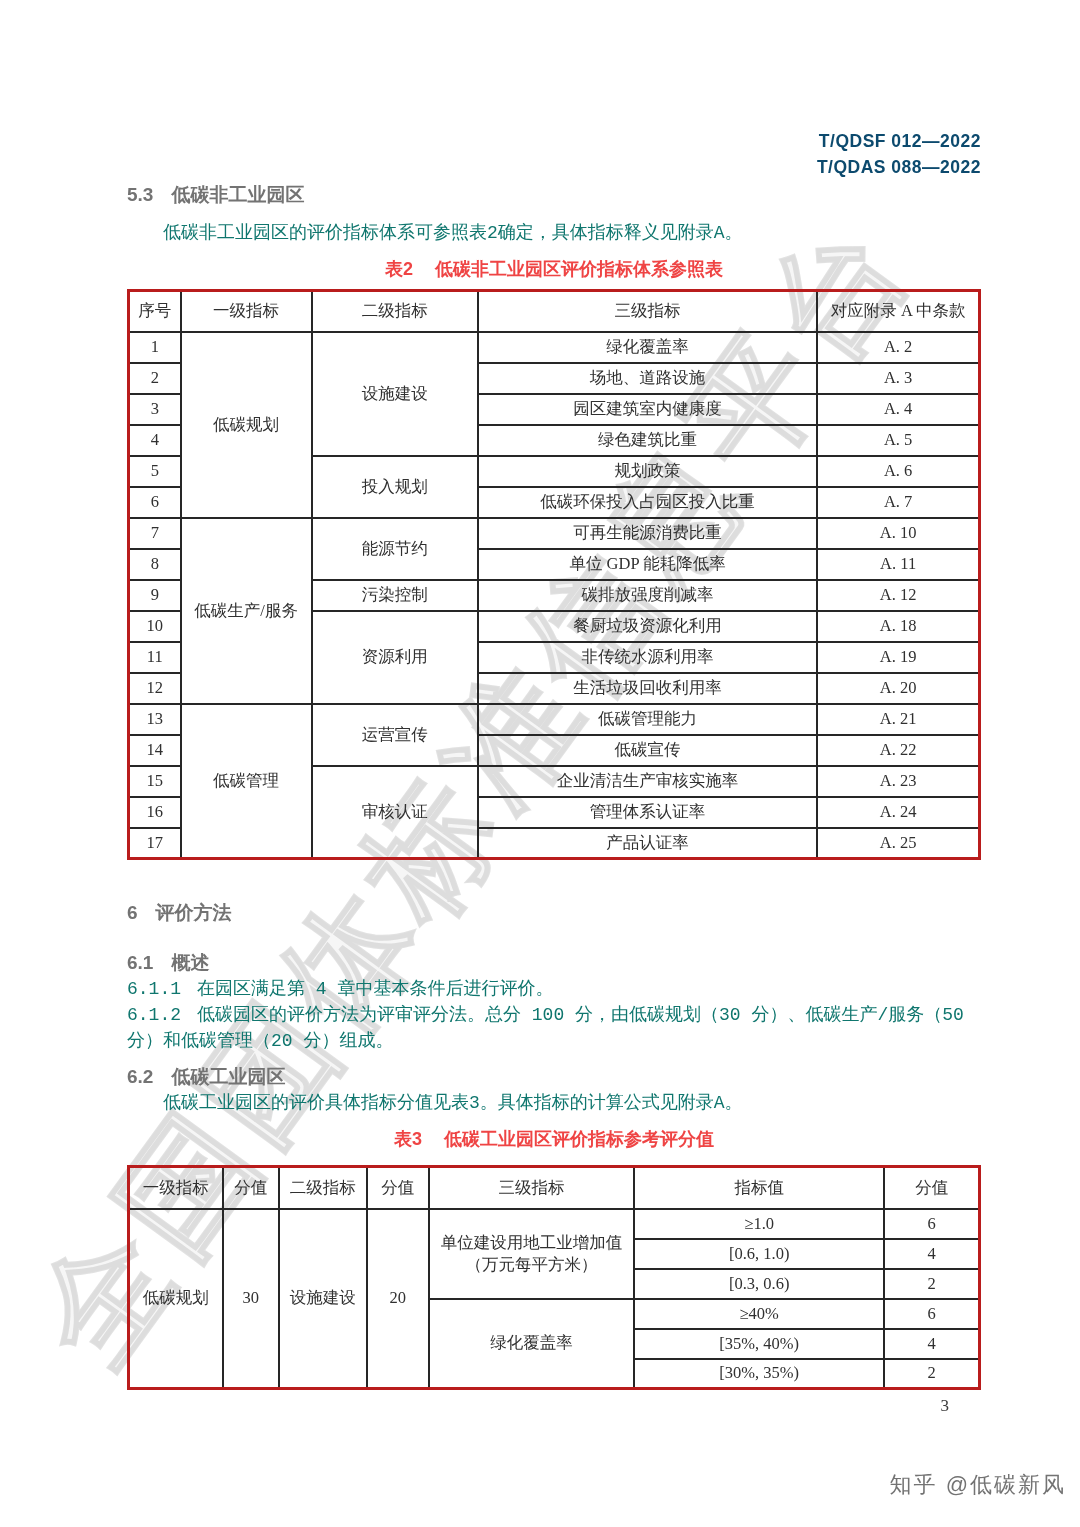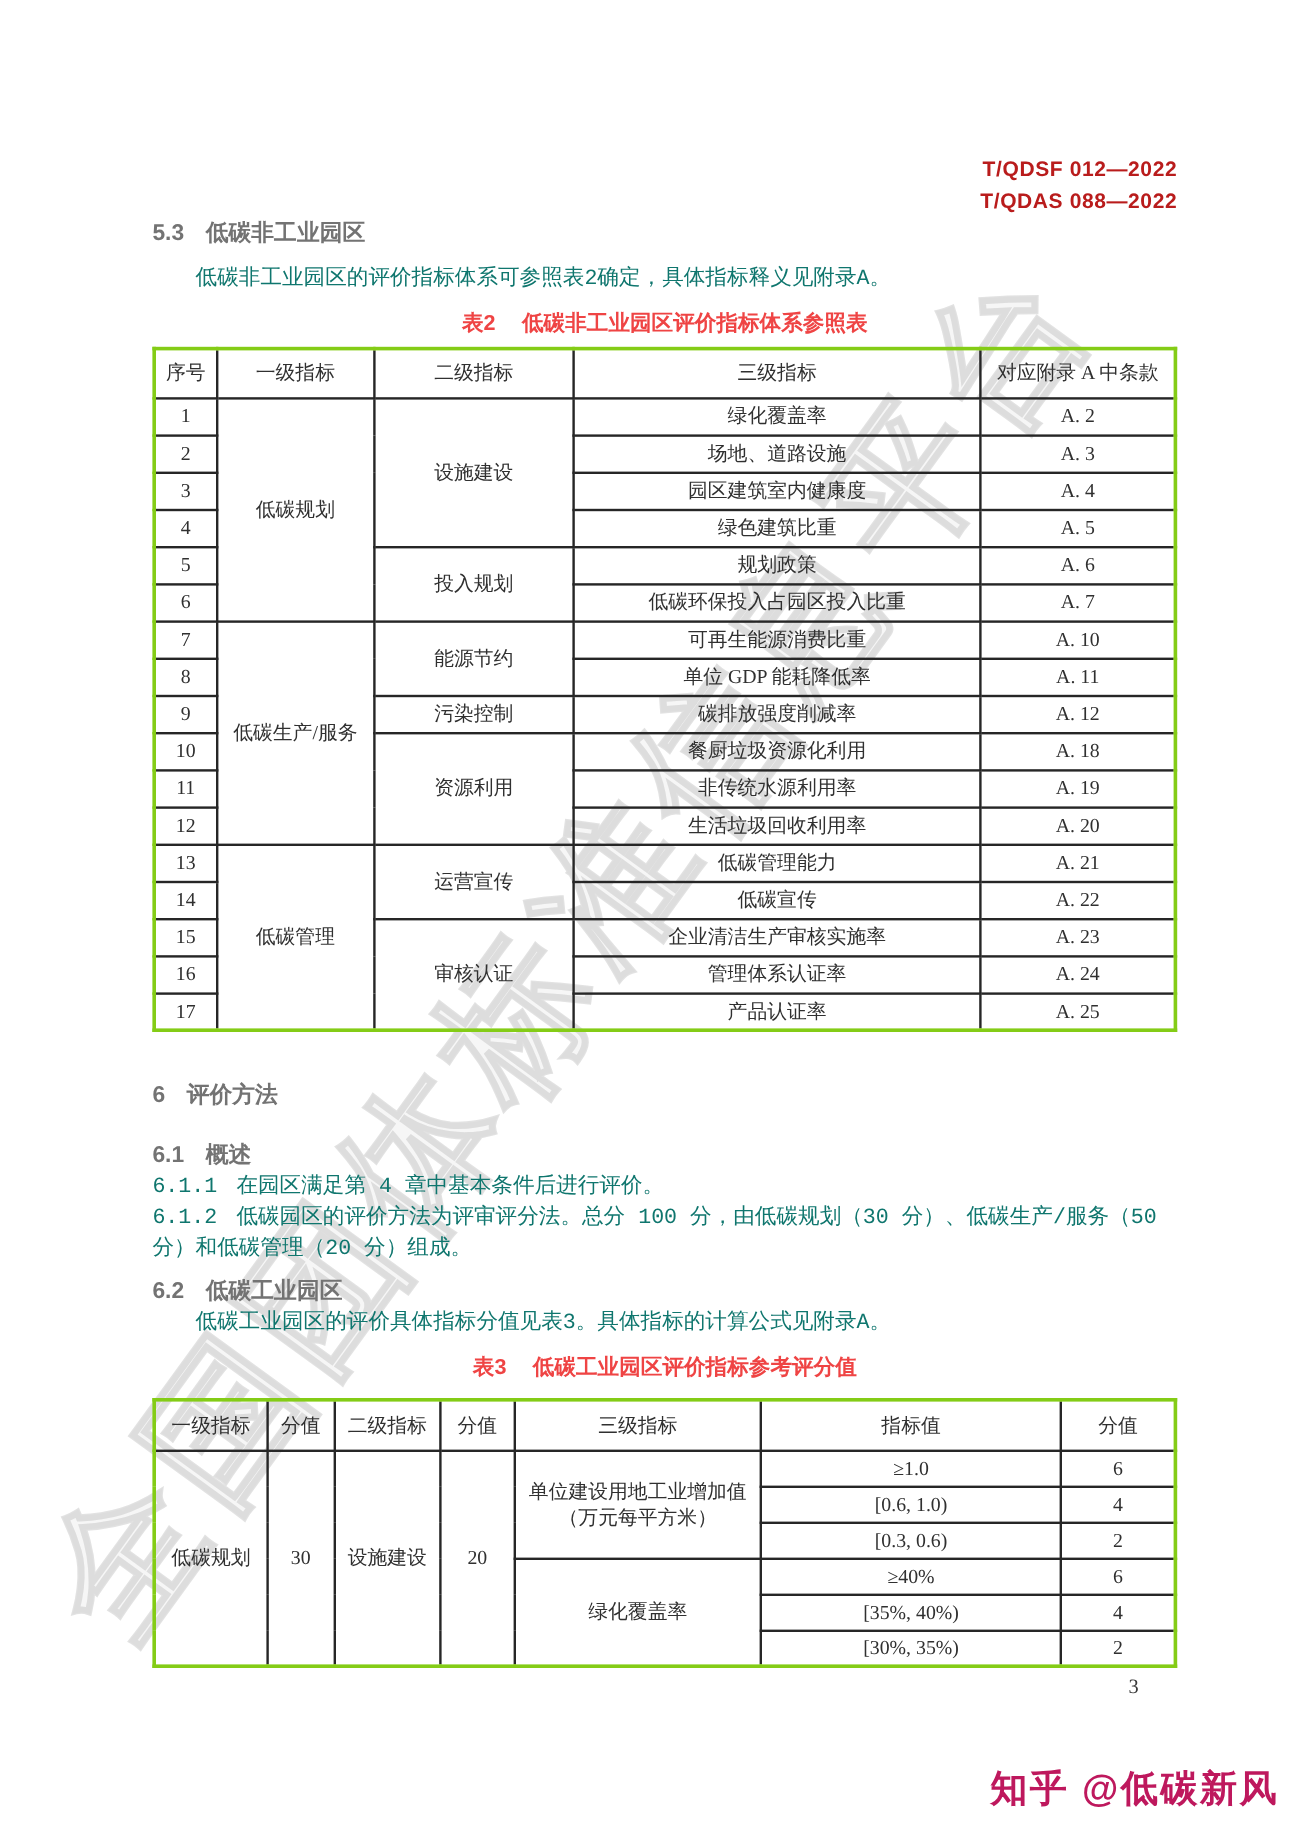--- a/index.html
+++ b/index.html
@@ -9,21 +9,21 @@
     background:#ffffff; overflow:hidden;
     font-family:"Liberation Serif","DejaVu Serif",serif;
     color:#2e2e2e;
   }
   .content { position:relative; z-index:2; width:854px; margin-left:127px; padding-top:128px; }
 
   .std-header {
     text-align:right;
     font-family:"Liberation Sans","DejaVu Sans",sans-serif;
     font-weight:600; font-size:17.5px; line-height:26px;
-    letter-spacing:0.5px; color:#b91c1c;
+    letter-spacing:0.5px; color:#0c4a6e;
   }
 
   .h-big, .h-sub {
     font-family:"Liberation Sans","DejaVu Sans",sans-serif;
     font-weight:700; color:#737373; margin:0;
     font-size:19px; line-height:26px;
   }
   .h-big { margin-top:40px; }
   .h-num { margin-right:18px; }
 
@@ -33,21 +33,21 @@
 
   .tbl-caption {
     margin-top:10px; text-align:center;
     font-family:"Liberation Sans","DejaVu Sans",sans-serif;
     font-weight:700; font-size:18px; line-height:26px; color:#ef4444;
   }
   .cap-gap { margin-left:22px; }
 
   table {
     width:854px; table-layout:fixed; border-collapse:collapse;
-    border:3px solid #84cc16; background:transparent;
+    border:3px solid #b91c1c; background:transparent;
   }
   th, td {
     border:2px solid #262626; text-align:center; vertical-align:middle;
     font-size:16.5px; font-weight:normal; color:#303030;
     padding:1px 4px; overflow:hidden;
   }
   .t2 { margin-top:7px; }
   .t2 thead tr { height:41px; }
   .t2 tbody tr { height:31px; }
   .t3 { margin-top:13px; }
@@ -66,22 +66,22 @@
     transform:rotate(-54deg);
     font-family:"Liberation Sans","DejaVu Sans",sans-serif;
     font-weight:700; font-size:128px; letter-spacing:10px;
     color:rgba(224,224,224,0.28);
     -webkit-text-stroke:2px rgba(190,190,190,0.45);
     pointer-events:none;
   }
   .wm-brand {
     position:absolute; z-index:3; right:14px; top:1470px;
     font-family:"Liberation Sans","DejaVu Sans",sans-serif;
-    font-weight:700; font-size:31px; letter-spacing:2px;
-    color:#be185d;
+    font-weight:400; font-size:22px; letter-spacing:2px;
+    color:#737373;
   }
 </style>
 </head>
 <body>
 
 <div class="page">
 
   <div class="wm-diag">全国团体标准信息平台</div>
 
   <div class="content">

